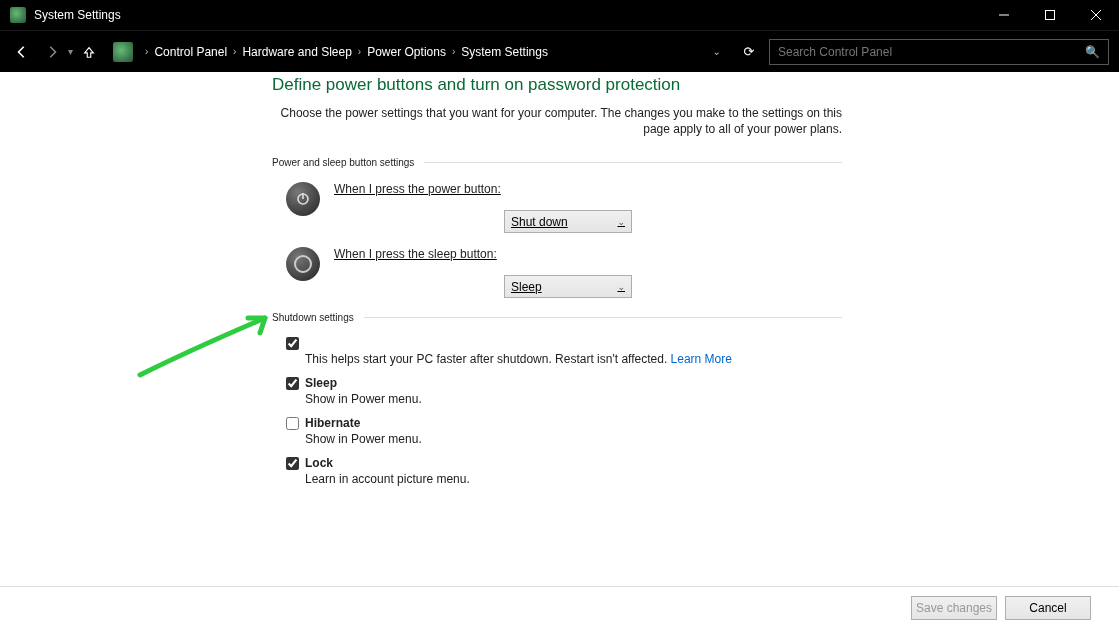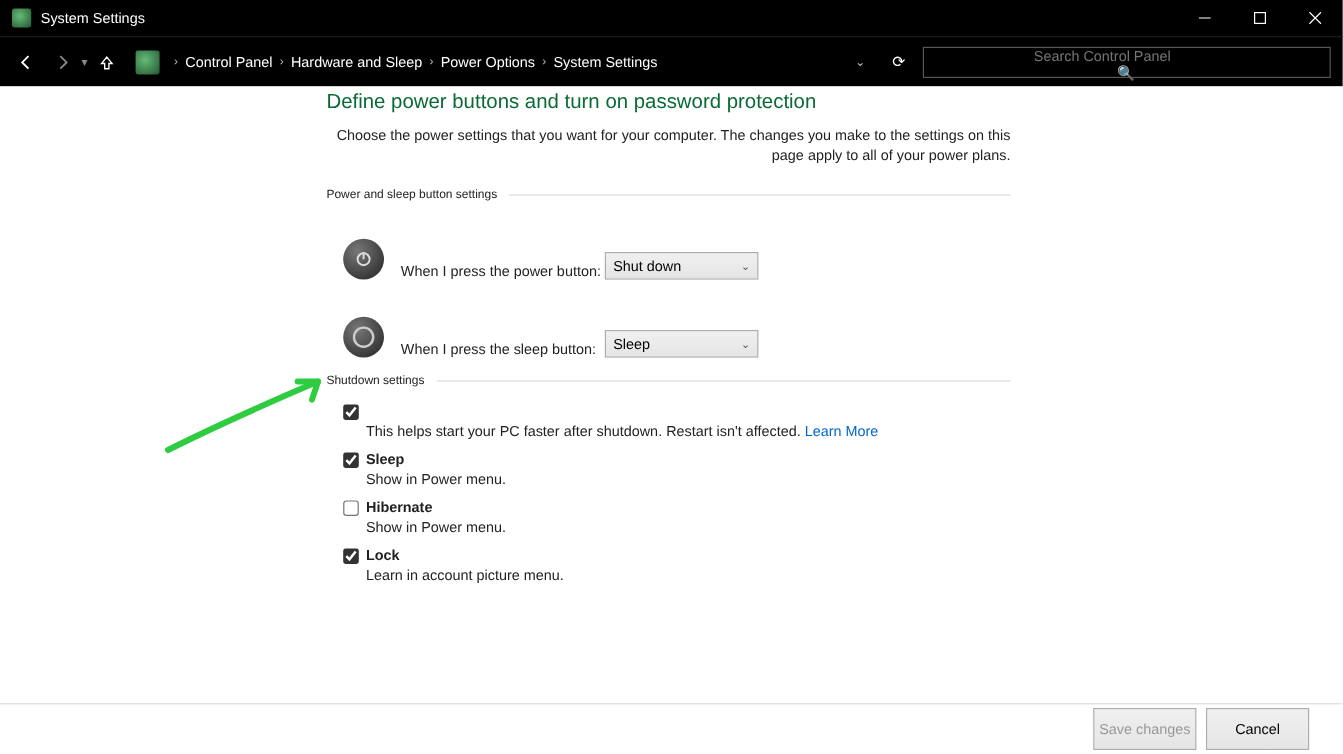--- a/index.html
+++ b/index.html
@@ -17,52 +17,52 @@
     .nav-arrow { width: 24px; height: 24px; display: flex; align-items: center; justify-content: center; color: #fff; cursor: pointer; }
     .nav-arrow svg { width: 14px; height: 14px; }
     .nav-arrow.dim { color: #888; }
     .nav-sep { color:#888; font-size:10px; margin:0 -2px;}
     .addr-icon { width: 20px; height: 20px; background: radial-gradient(circle at 40% 40%, #6b7, #253); border-radius: 2px; margin-left: 6px; margin-right: 4px;}
     .breadcrumb { display: flex; align-items: center; color: #fff; font-size: 12px; flex: 1; height: 26px; }
     .breadcrumb .crumb { padding: 0 4px; cursor: pointer; }
     .breadcrumb .chev { color: #bbb; font-size: 10px; padding: 0 2px; }
     .addr-dropdown { color:#bbb; padding:0 8px; cursor:pointer; font-size:10px;}
     .refresh { color: #fff; width: 28px; text-align: center; cursor: pointer; font-size: 13px; }
-    .searchbox { width: 340px; height: 26px; background: #000; border: 1px solid #555; display: flex; align-items: center; padding: 0 8px; flex-direction: column; }
+    .searchbox { width: 340px; height: 26px; background: #000; border: 1px solid #555; display: flex; align-items: center; padding: 0 8px; }
     .searchbox input { flex: 1; background: transparent; border: none; color: #999; font-size: 12px; outline: none; }
     .searchbox .search-ico { color: #777; font-size: 12px; }
 
     
     .content { position: absolute; top: 72px; left: 0; right: 0; bottom: 42px; background: #fff; }
     .inner { width: 570px; margin-left: 272px; padding-top: 3px; }
     .page-title { color: #0a6a36; font-size: 17px; font-weight: 400; margin-bottom: 10px; }
     .page-desc { font-size: 12px; color: #222; line-height: 1.35; margin-bottom: 20px; text-align: right; }
 
     .section-head { font-size: 10px; color: #222; display: flex; align-items: center; margin-bottom: 14px; }
     .section-head .line { flex: 1; height: 1px; background: #ddd; margin-left: 10px; }
 
-    .btn-row { display: flex; align-items: flex-end; margin-bottom: 14px; margin-left: 14px; }
+    .btn-row { display: flex; align-items: flex-start; margin-bottom: 14px; margin-left: 14px; text-decoration: underline; }
     .power-ico { width: 34px; height: 34px; border-radius: 50%; background: radial-gradient(circle at 35% 30%, #777, #222); display:flex; align-items:center; justify-content:center; margin-right: 14px; }
     .power-ico.inner-ring::after{ content:''; width:14px; height:14px; border:2px solid #ccc; border-radius:50%; display:block;}
     .power-ico svg { width:16px; height:16px; }
     .btn-label { font-size: 12px; color: #222; width: 170px; }
     .dropdown { width: 128px; height: 23px; border: 1px solid #adadad; background: linear-gradient(#f0f0f0,#e5e5e5); font-size: 12px; padding: 0 6px; display:flex; align-items:center; justify-content:space-between; cursor:pointer;margin-top:28px;}
     .dropdown .dd-arrow{ font-size:9px; color:#555;}
 
     .shutdown-list { margin-left: 14px; }
     .sd-item { margin-bottom: 10px; }
     .sd-head { display: flex; align-items: center; gap: 6px; }
     .sd-head input[type=checkbox]{ width:13px; height:13px; accent-color:#333;}
     .sd-title { font-size: 12px; font-weight: 700; color: #222; }
     .sd-desc { font-size: 12px; color: #222; margin-left: 19px; margin-top: 2px; }
     .sd-desc a { color: #0066cc; text-decoration: none; }
 
     
     .footer { position: absolute; bottom: 0; left: 0; right: 0; height: 42px; border-top: 1px solid #ddd; background: #fff; display: flex; align-items: center; justify-content: flex-end; padding-right: 28px; gap: 8px; }
-    .btn { width: 86px; height: 35px; border: 1px solid #adadad; background: linear-gradient(#f0f0f0,#e5e5e5); font-size: 12px; cursor: pointer; }
+    .btn { width: 86px; height: 24px; border: 1px solid #adadad; background: linear-gradient(#f0f0f0,#e5e5e5); font-size: 12px; cursor: pointer; }
     .btn:disabled { color: #999; cursor: default; }
 
     
     .arrow-annot { position: absolute; left: 130px; top: 300px; pointer-events: none; }
   </style>
 </head>
 <body>
 
 <div class="titlebar">
   <div class="app-icon"></div>

